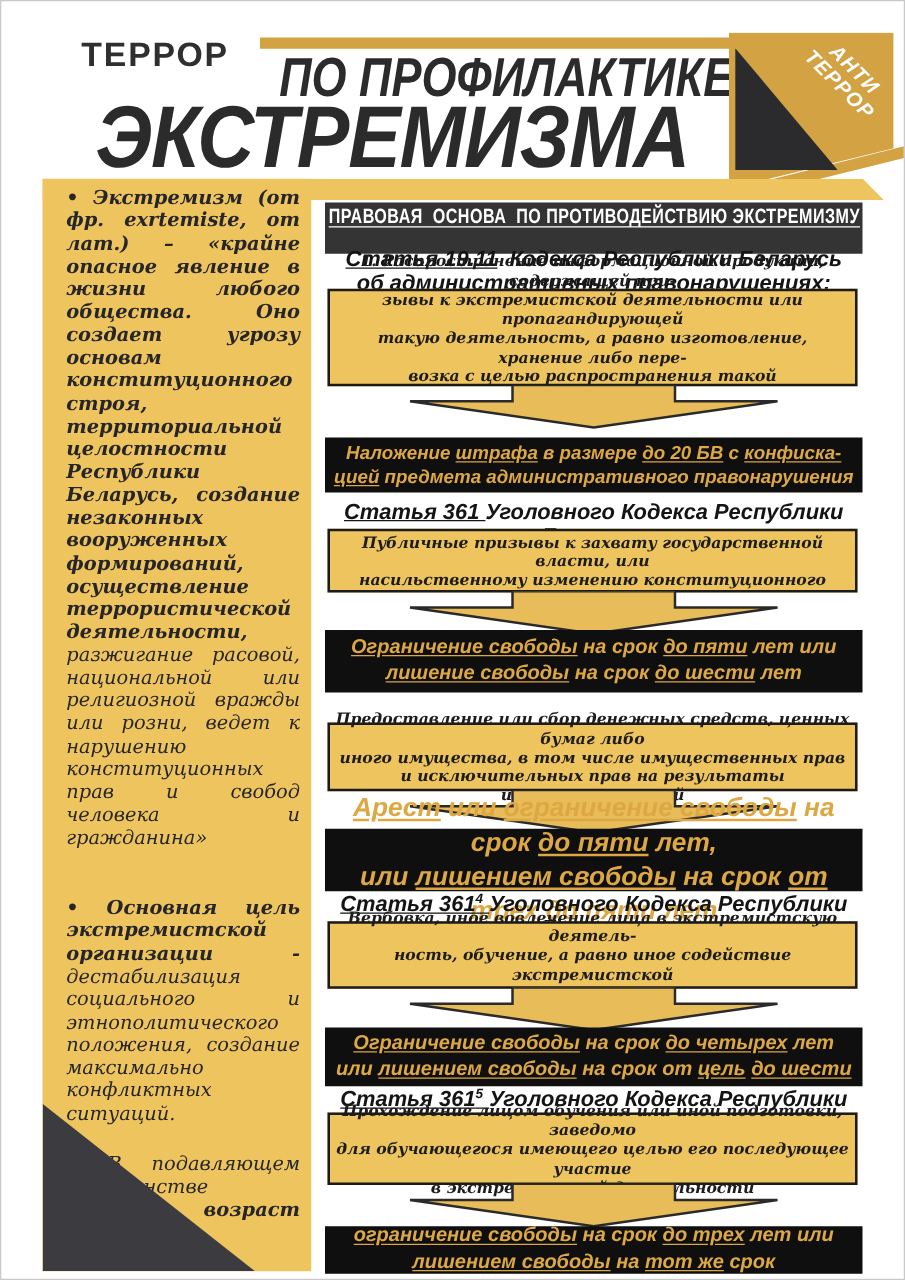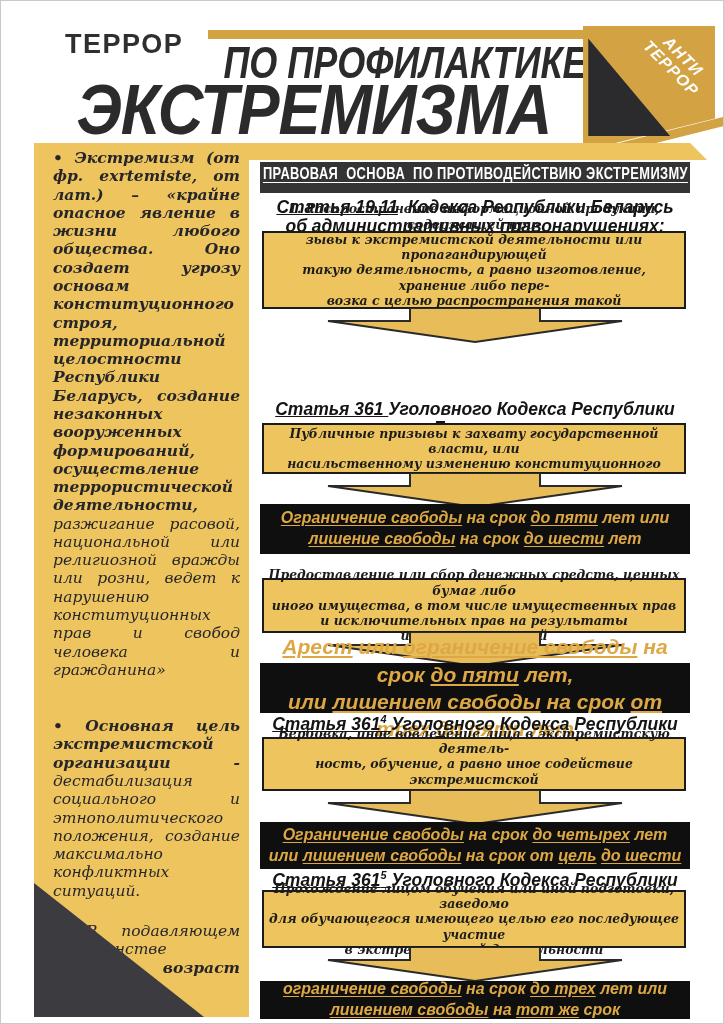--- a/index.html
+++ b/index.html
@@ -52,21 +52,21 @@
   .sidebar p.sb-p3{margin-bottom:2px;}
   .sb-footer{text-align:right;padding-right:6px;position:relative;z-index:2;}
   .sb-footer .f1{font-size:15.5px;}
   .sb-triangle{
     position:absolute;left:0;bottom:0;width:170px;height:134px;
     background:#3b3b40;clip-path:polygon(0 0,100% 100%,0 100%);z-index:1;
   }
   
   .col{position:absolute;left:259px;top:0;width:430px;height:1024px;}
   .banner{
-    position:absolute;left:0;top:161px;width:100%;height:31px;background:#343434;
+    position:absolute;left:0;top:161px;width:100%;height:41px;background:#343434;
     display:flex;align-items:flex-start;justify-content:center;box-sizing:border-box;padding-top:2px;
   }
   .banner span{
     color:#ffffff;font-weight:bold;font-size:16.5px;white-space:nowrap;
     display:inline-block;transform:scaleX(0.78);transform-origin:center;
     text-decoration:underline;text-underline-offset:3px;letter-spacing:0.5px;
   }
   .sth{
     position:absolute;left:0;width:100%;text-align:center;color:#141414;
     font-family:Liberation Sans, sans-serif;font-weight:bold;font-style:italic;
@@ -133,20 +133,23 @@
       <span>ПРАВОВАЯ&nbsp; ОСНОВА&nbsp; ПО ПРОТИВОДЕЙСТВИЮ ЭКСТРЕМИЗМУ</span>
     </div>
 
     <div class="sth h1"><u>Статья 19.11</u>&nbsp; Кодекса Республики Беларусь<br>об административных правонарушениях:</div>
     <div class="tbox b1">
       <span>1. Распространение информационной продукции, содержащей при-<br>зывы к экстремистской деятельности или пропагандирующей<br>такую деятельность, а равно изготовление, хранение либо пере-<br>возка с целью распространения такой информационной<br>продукции</span>
     </div>
     <svg class="arrow a1" width="300" height="36" viewBox="0 0 300 36">
       <polygon points="85,0 85,13 3,13 150,34 297,13 215,13 215,0" fill="#e8bc58" stroke="#2a2a2a" stroke-width="2"></polygon>
     </svg>
+    <div class="pbox p1">
+      <span>Наложение <u>штрафа</u> в размере <u>до 20 БВ</u> с <u>конфиска-</u><br><u>цией</u> предмета административного правонарушения</span>
+    </div>
 
     <div class="sth h2"><u>Статья 361 </u>Уголовного Кодекса Республики Беларусь</div>
     <div class="tbox b2">
       <span>Публичные призывы к захвату государственной власти, или<br>насильственному изменению конституционного</span>
     </div>
     <svg class="arrow a2" width="300" height="36" viewBox="0 0 300 36">
       <polygon points="85,0 85,13 3,13 150,34 297,13 215,13 215,0" fill="#e8bc58" stroke="#2a2a2a" stroke-width="2"></polygon>
     </svg>
     <div class="pbox p2">
       <span><u>Ограничение свободы</u> на срок <u>до пяти</u> лет или<br><u>лишение свободы</u> на срок <u>до шести</u> лет</span>

